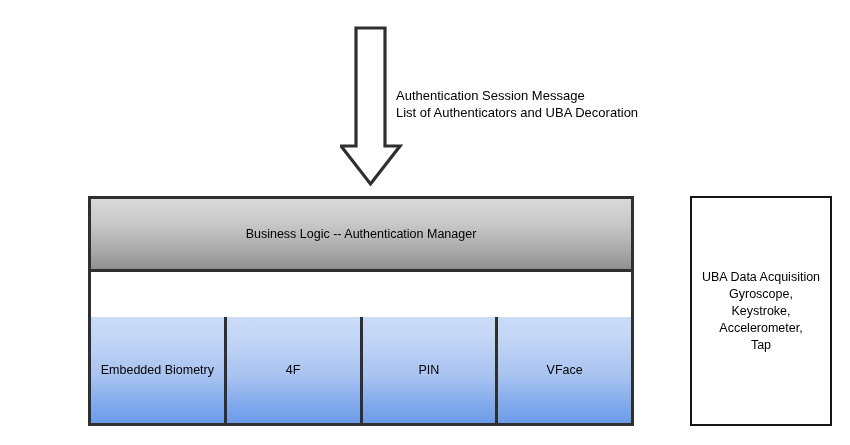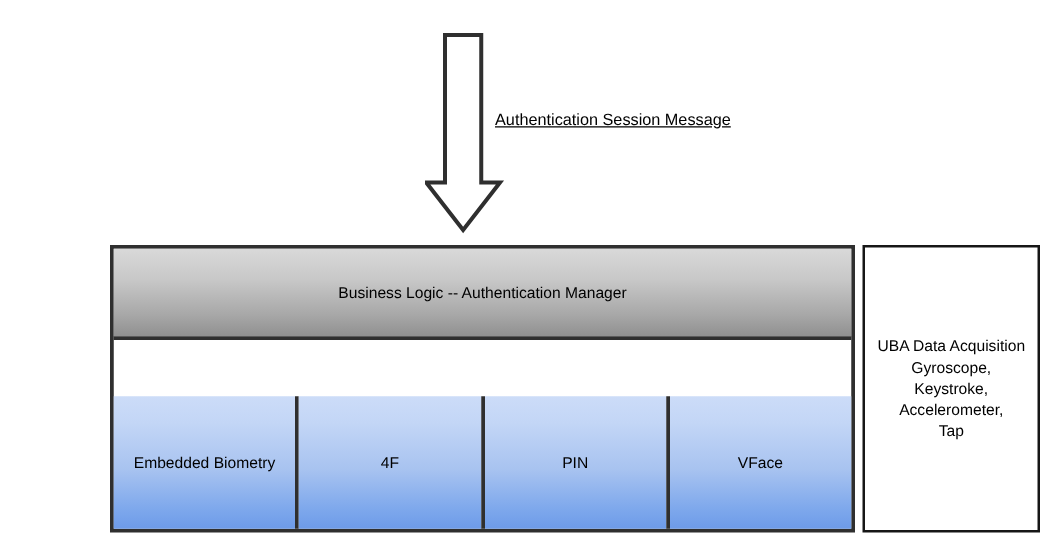--- a/index.html
+++ b/index.html
@@ -35,41 +35,40 @@
 
   
   .arrow-label {
     position: absolute;
     left: 396px;
     top: 87px;
     font-size: 13px;
     line-height: 17px;
     color: #000000;
     white-space: nowrap;
-    text-decoration: underline;
   }
   .arrow-label .line {
     display: block;
   }
 
   
   .system-group {
     position: absolute;
     left: 88px;
     top: 196px;
     width: 744px;
     height: 230px;
   }
 
   
   .stack-left {
     position: absolute;
     left: 0;
     top: 0;
-    width: 596px;
+    width: 546px;
     height: 230px;
     border: 3px solid #2f2f2f;
     box-sizing: border-box;
     display: flex;
     flex-direction: column;
     background: #ffffff;
   }
 
   .header-bar {
     height: 73px;
@@ -141,20 +140,21 @@
 <body>
 
 <div id="canvas">
 
   <svg class="arrow-svg" viewBox="0 0 64 165" aria-hidden="true">
     <polygon points="16,3 45,3 45,121 60,121 30.5,159 1,121 16,121" fill="#ffffff" stroke="#2f2f2f" stroke-width="3.2" stroke-linejoin="miter"></polygon>
   </svg>
 
   <div class="arrow-label">
     <span class="line">Authentication Session Message</span>
+    <span class="line">List of Authenticators and UBA Decoration</span>
   </div>
 
   <div class="system-group">
 
     <div class="stack-left">
 
       <div class="header-bar">
         <span class="label">Business Logic -- Authentication Manager</span>
       </div>
 

